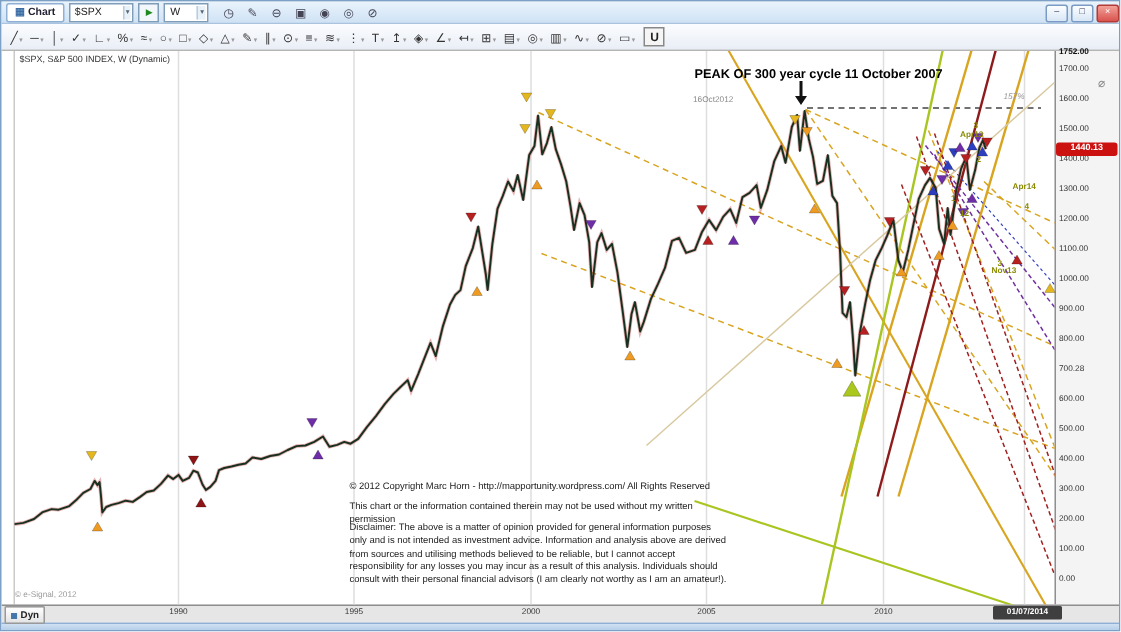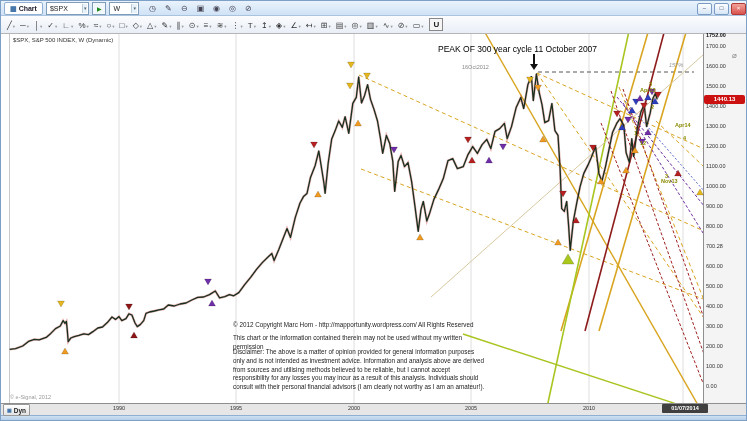--- a/index.html
+++ b/index.html
@@ -49,21 +49,21 @@
   .bezel{position:absolute;left:0;top:414px;width:747px;height:7px;
     background:linear-gradient(#cfe0f2,#a9c6e4);border-top:1px solid #8fb0d4;box-sizing:border-box;}
   .dyn{position:absolute;left:2px;top:403px;height:10px;display:flex;align-items:center;gap:2px;
     background:linear-gradient(#ffffff,#e3e3e3);border:1px solid #999;border-radius:1px;
     font-size:6.5px;font-weight:bold;color:#222;padding:0 3px;z-index:5;}
   .dicon{color:#3a6ea5;font-size:5px;}
   svg#plot{position:absolute;left:0;top:0;z-index:2;pointer-events:none;}
   #overlay{position:absolute;left:0;top:0;width:747px;height:421px;z-index:3;pointer-events:none;}
   #overlay div{position:absolute;white-space:nowrap;}
   .ctitle{left:12px;top:36px;font-size:6px;color:#333;}
-  .peak{left:437px;top:43px;font-size:8.5px;font-weight:normal;color:#000;}
+  .peak{left:462px;top:43px;font-size:8.5px;font-weight:bold;color:#000;}
   .pdate{left:461px;top:63px;font-size:5.5px;color:#888;}
   .fib{left:668px;top:61px;font-size:5.5px;color:#999;font-style:italic;}
   .cp{left:232px;font-size:6.3px;color:#222;line-height:1.4;white-space:normal!important;width:252px;}
   .p1{top:320px;}.p2{top:333px;}.p3{top:347px;}
   .wm{left:9px;top:393px;font-size:5.5px;color:#999;}
   .pin{left:731px;top:50px;font-size:8px;color:#888;pointer-events:auto;}
   .ylab{left:705px;font-size:5.5px;color:#333;}
   .ylab.bold{font-weight:bold;color:#111;}
   .xlab{top:404px;font-size:5.5px;color:#333;transform:translateX(-50%);}
   .pricebadge{left:703px;width:41px;height:9px;background:#cc1111;color:#fff;

